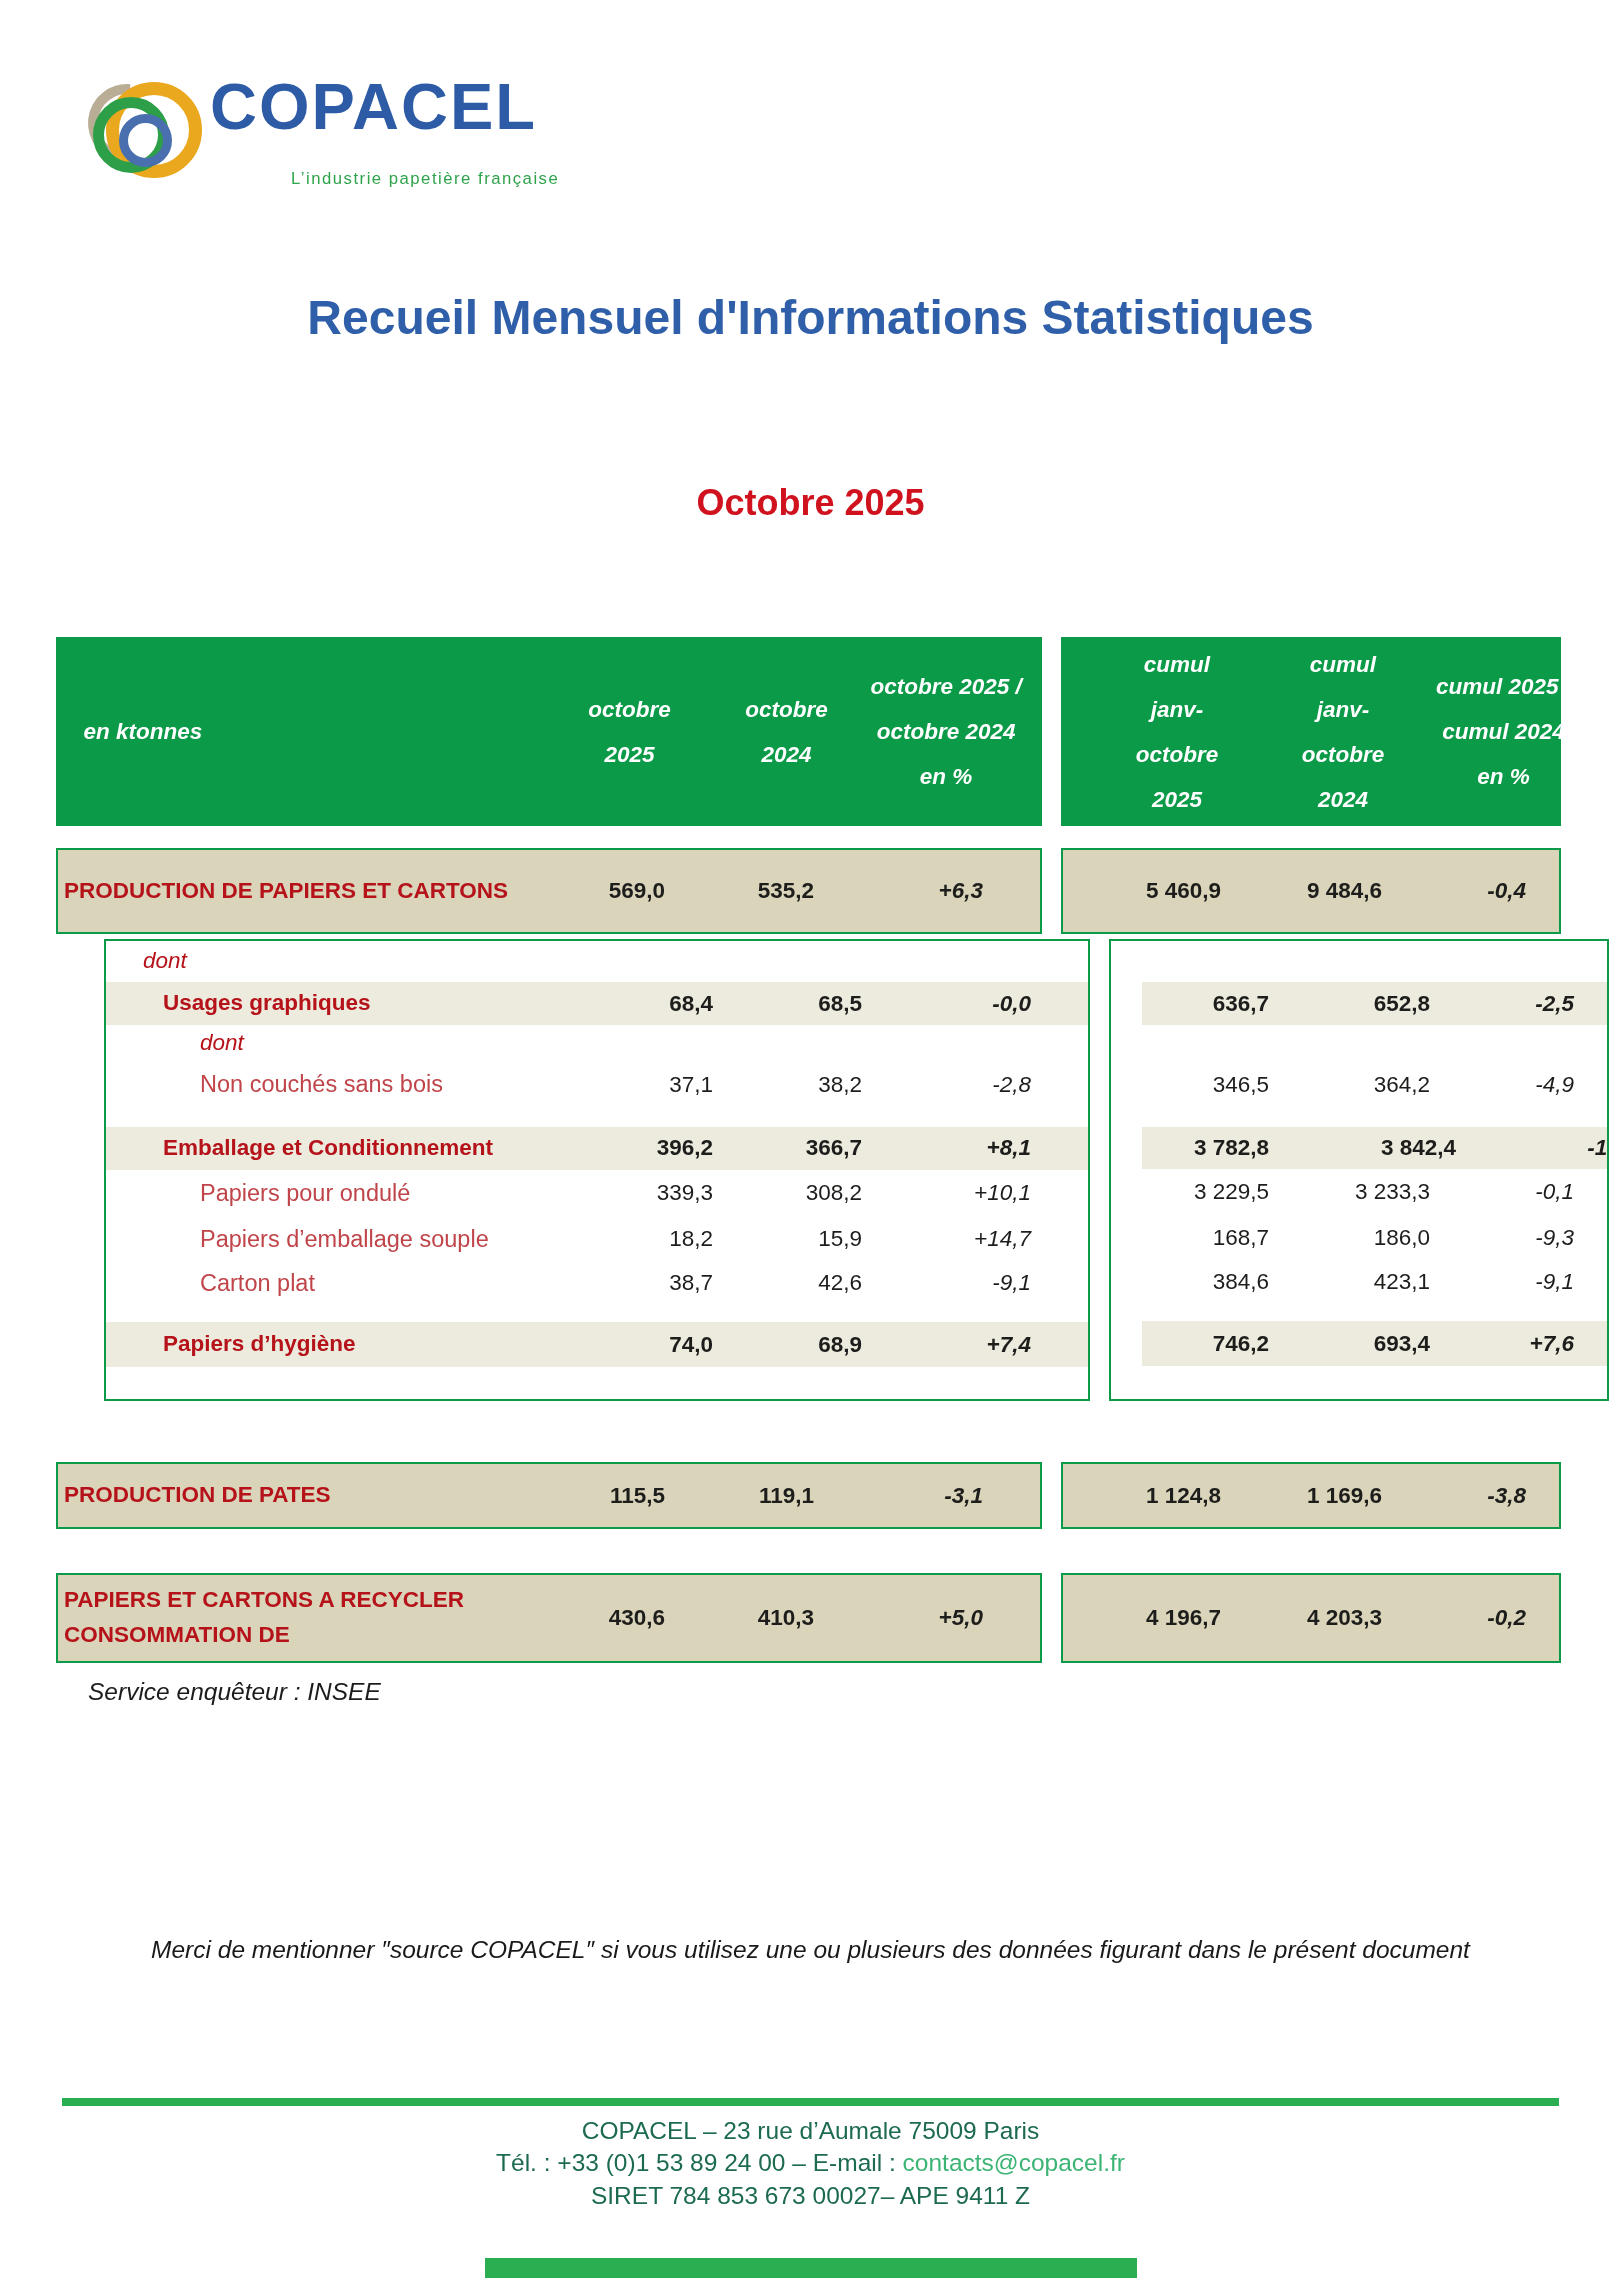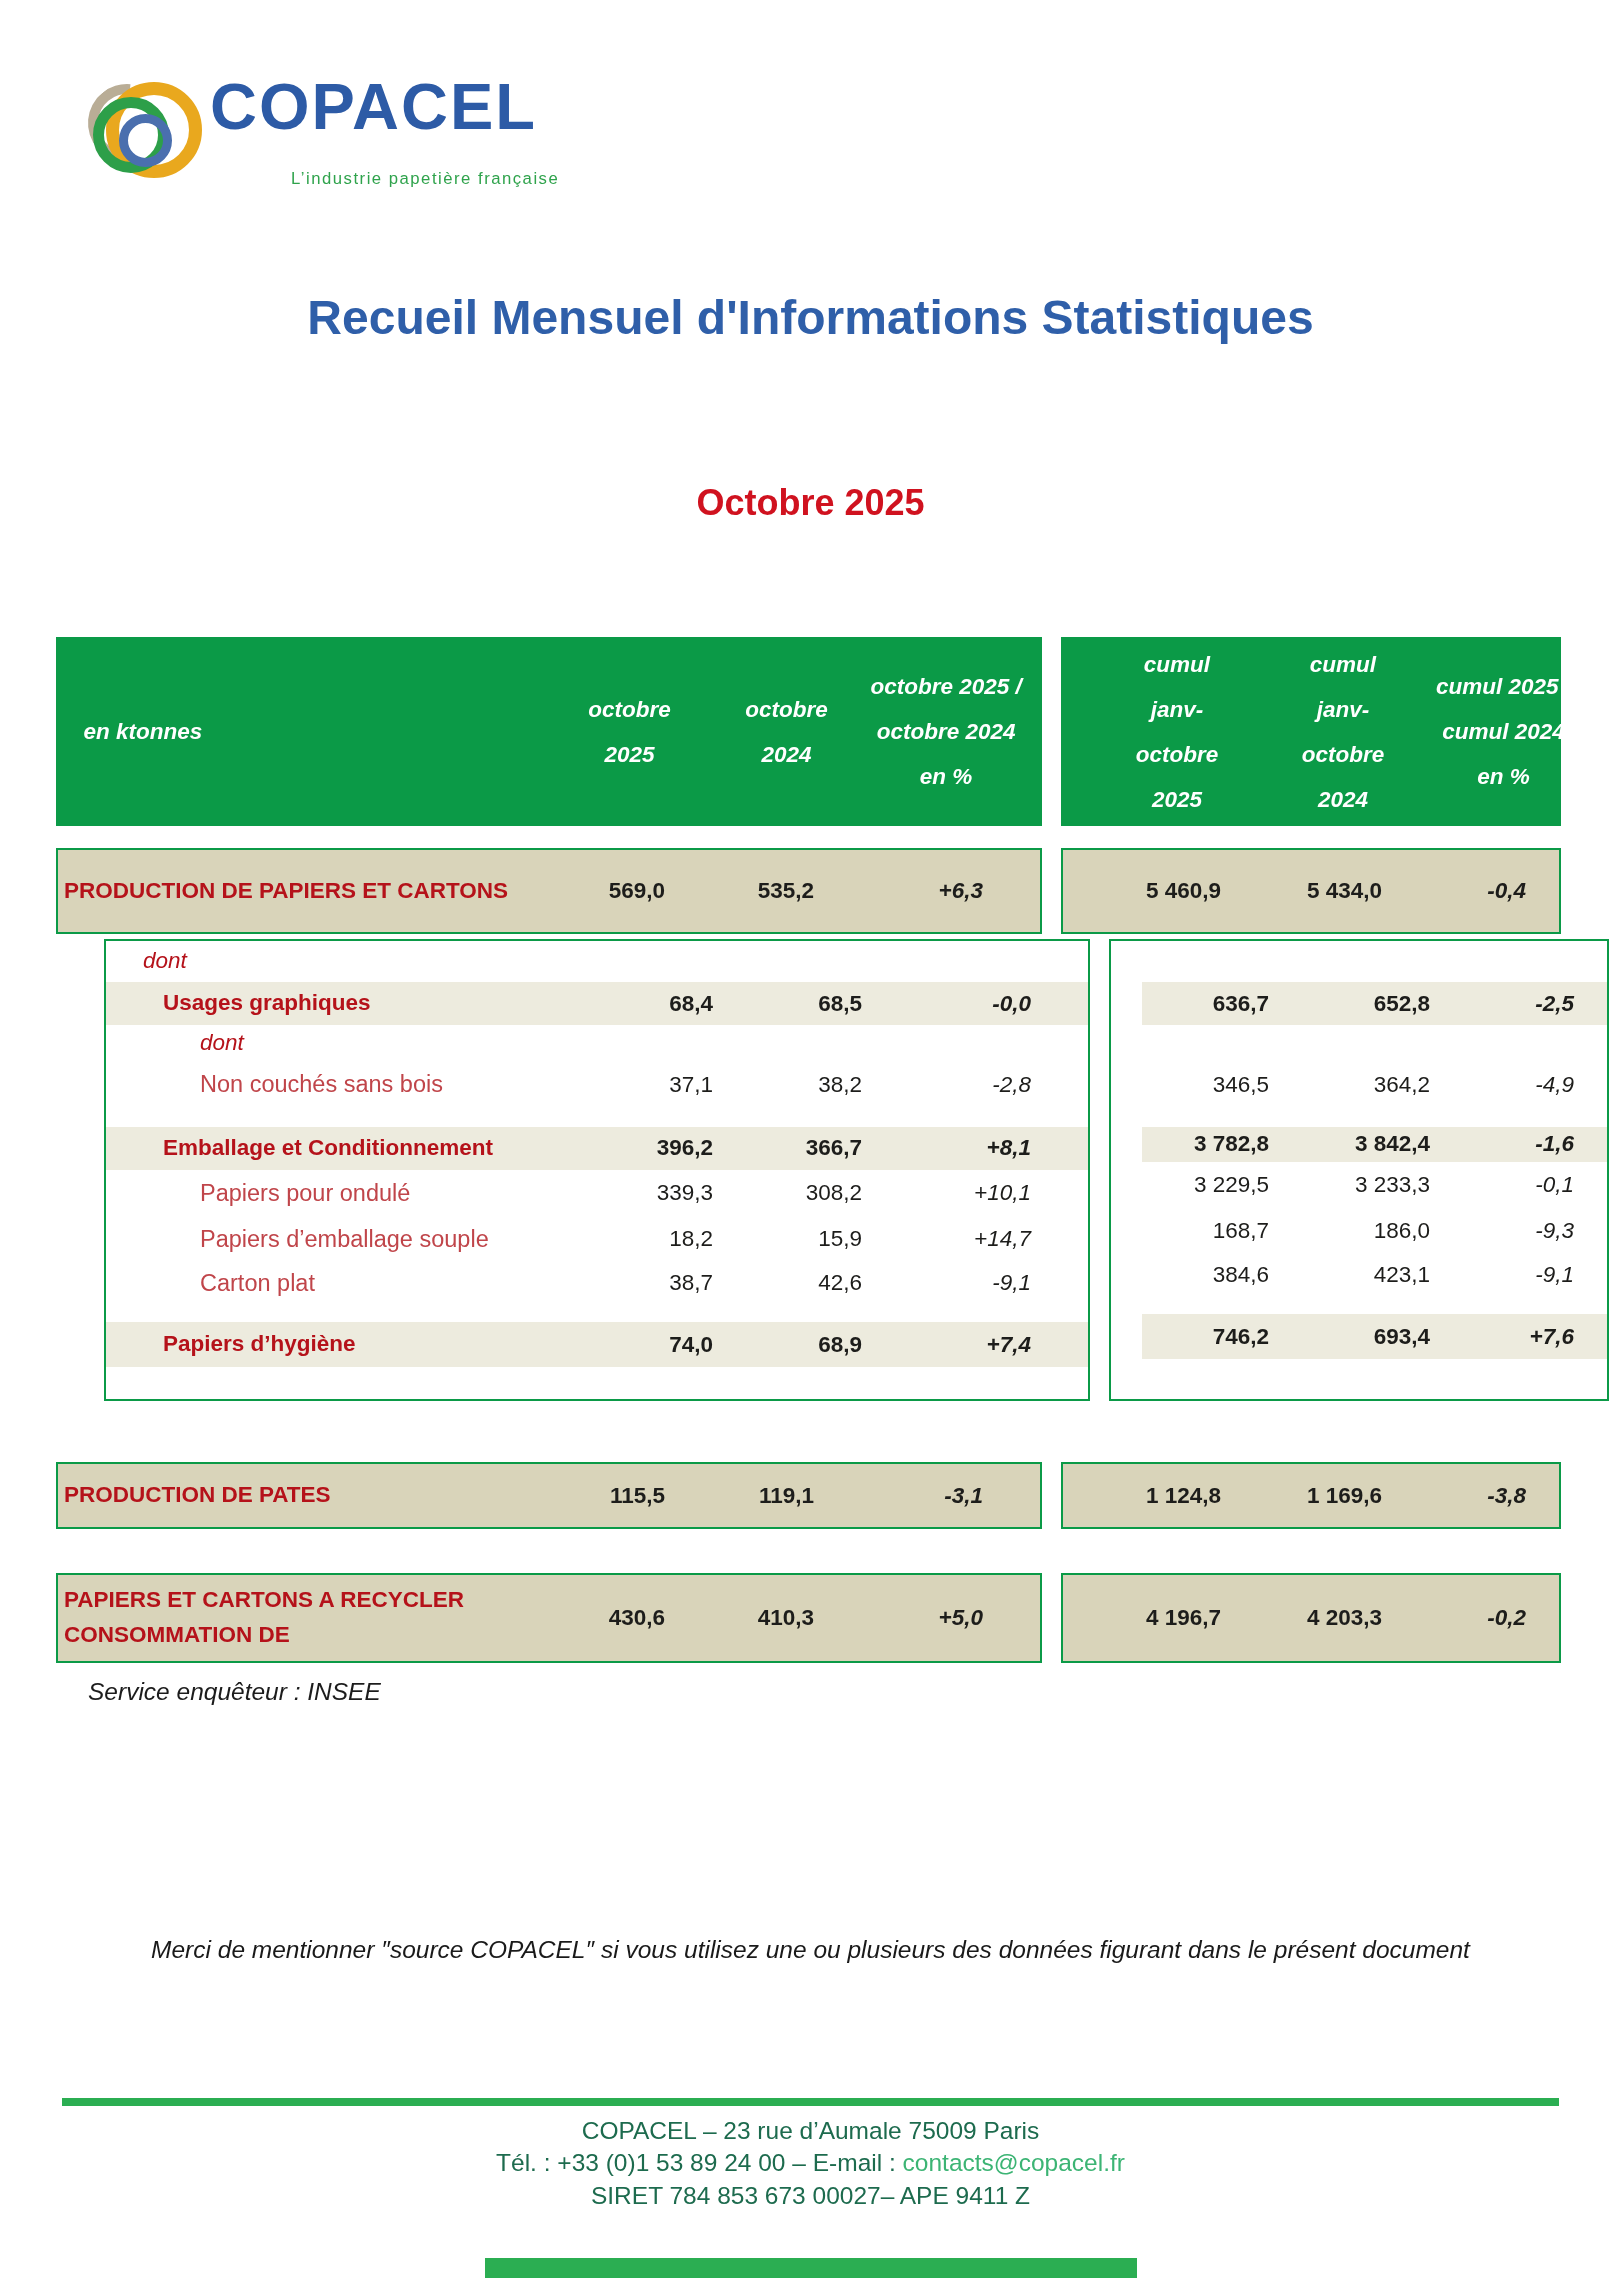--- a/index.html
+++ b/index.html
@@ -137,21 +137,21 @@
           <div>PRODUCTION DE PAPIERS ET CARTONS</div>
         </div>
         <div class="num c1 b">569,0</div>
         <div class="num c2 b">535,2</div>
         <div class="num c3 pct b">+6,3</div>
       </div>
     </div>
   <div class="box bA tr">
       <div class="trow r  fill">
         <div class="num c4 b">5 460,9</div>
-        <div class="num c5 b">5 434,0</div>
+        <div class="num c5 b">9 484,6</div>
         <div class="num c6 pct b">-0,4</div>
       </div>
     </div>
   <div class="box bB tl">
       <div class="trow l " style="height: 41px;">
         <div class="lbl dont1">
           <div>dont</div>
         </div>
         <div class="num c1"></div>
         <div class="num c2"></div>
@@ -240,21 +240,21 @@
         <div class="num c4"></div>
         <div class="num c5"></div>
         <div class="num c6 pct"></div>
       </div>
       <div class="trow r " style="height: 45px;">
         <div class="num c4">346,5</div>
         <div class="num c5">364,2</div>
         <div class="num c6 pct">-4,9</div>
       </div>
       <div class="trow r " style="height: 19.6px;"></div>
-      <div class="trow r light" style="height: 35px;">
+      <div class="trow r light" style="height: 42px; gap: 26px;">
         <div class="num c4 b">3 782,8</div>
         <div class="num c5 b">3 842,4</div>
         <div class="num c6 pct b">-1,6</div>
       </div>
       <div class="trow r " style="height: 47px;">
         <div class="num c4">3 229,5</div>
         <div class="num c5">3 233,3</div>
         <div class="num c6 pct">-0,1</div>
       </div>
       <div class="trow r " style="height: 45px;">

